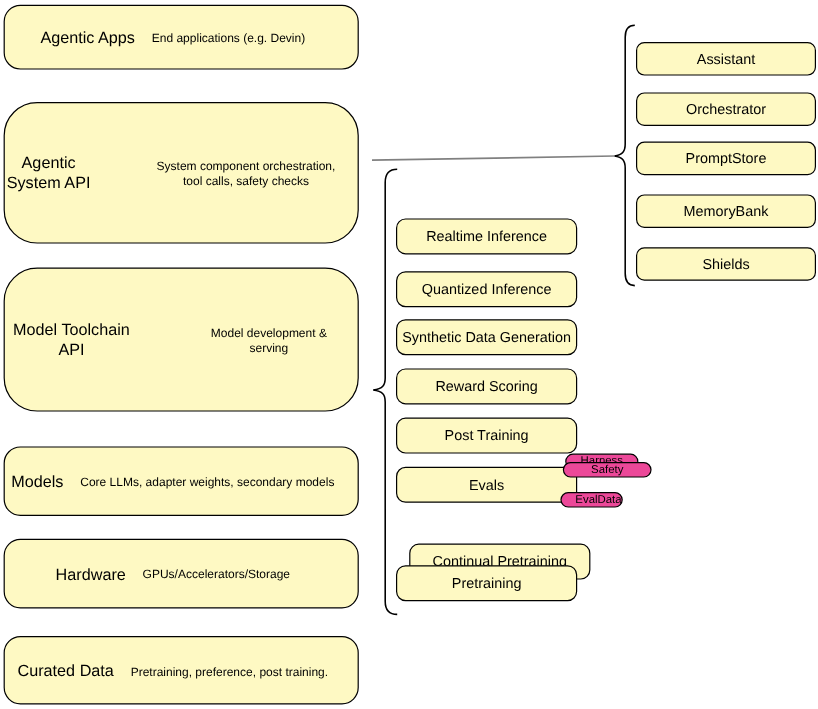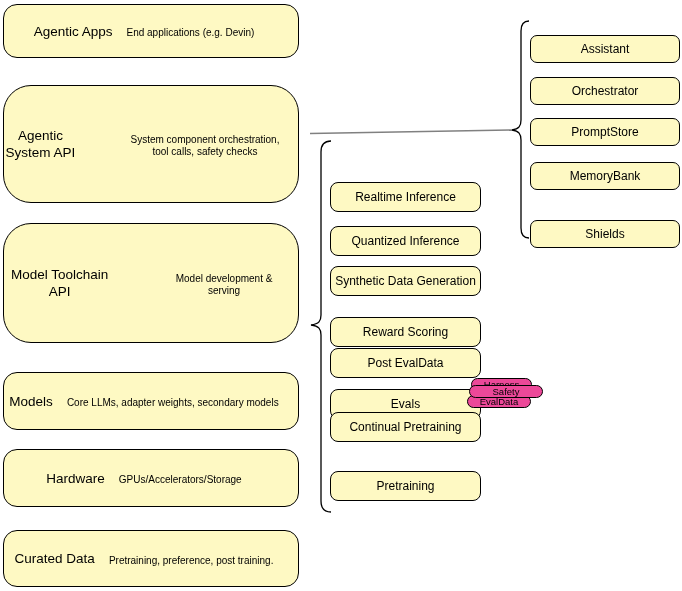--- a/index.html
+++ b/index.html
@@ -74,55 +74,55 @@
 
   <div class="box mbox" style="top:144px;margin-top:38px;">
     <span>Realtime Inference</span>
   </div>
   <div class="box mbox" style="top:226px;">
     <span>Quantized Inference</span>
   </div>
   <div class="box mbox" style="top:266px;justify-content:center;">
     <span>Synthetic Data Generation</span>
   </div>
-  <div class="box mbox" style="top:317px;text-align:right;">
+  <div class="box mbox" style="top:307px;text-align:right;">
     <span>Reward Scoring</span>
   </div>
   <div class="box mbox" style="top:348px;">
-    <span>Post EvalData</span>
+    <span>Post Training</span>
   </div>
   <div class="box mbox" style="top:389px;">
     <span>Evals</span>
   </div>
-  <div class="box mbox" style="top:412px;">
+  <div class="box mbox" style="top:453px;margin-left:11px;">
     <span>Continual Pretraining</span>
   </div>
   <div class="box mbox" style="top:471px;">
     <span>Pretraining</span>
   </div>
 
   <div class="pill" style="left:471px;top:378px;width:61px;height:13px;">
     <span>Harness</span>
   </div>
-  <div class="pill" style="left:467px;top:395px;width:64px;height:13px;">
+  <div class="pill" style="left:467px;top:410px;width:52px;height:13px;justify-content:flex-end;">
     <span>EvalData</span>
   </div>
   <div class="pill" style="left:469px;top:385px;width:74px;height:13px;">
     <span>Safety</span>
   </div>
 
   <div class="box rbox" style="top:35px;">
     <span>Assistant</span>
   </div>
   <div class="box rbox" style="top:77px;">
     <span>Orchestrator</span>
   </div>
   <div class="box rbox" style="top:118px;">
     <span>PromptStore</span>
   </div>
   <div class="box rbox" style="top:162px;">
     <span>MemoryBank</span>
   </div>
-  <div class="box rbox" style="top:220px;">
+  <div class="box rbox" style="top:206px;">
     <span>Shields</span>
   </div>
 
 </div>
 
 </body></html>

